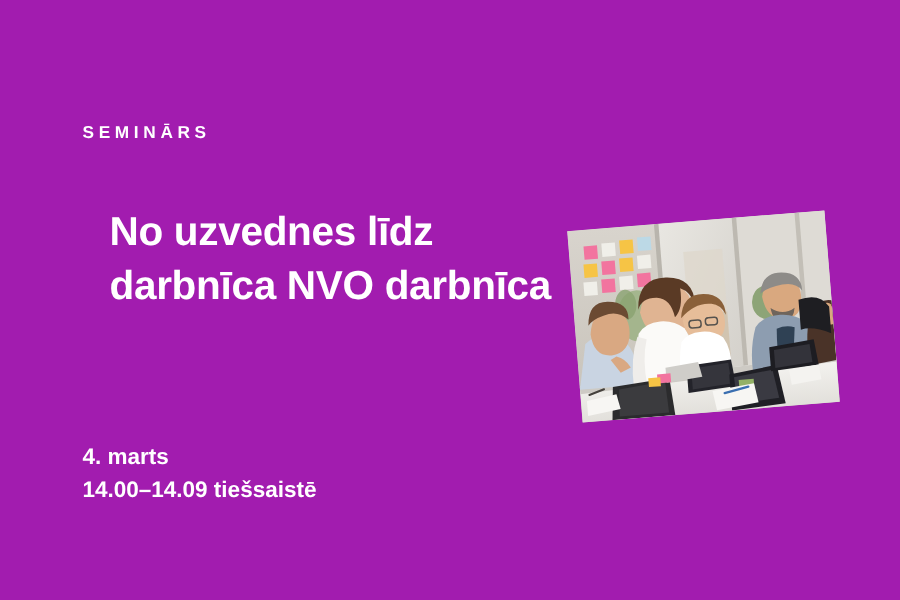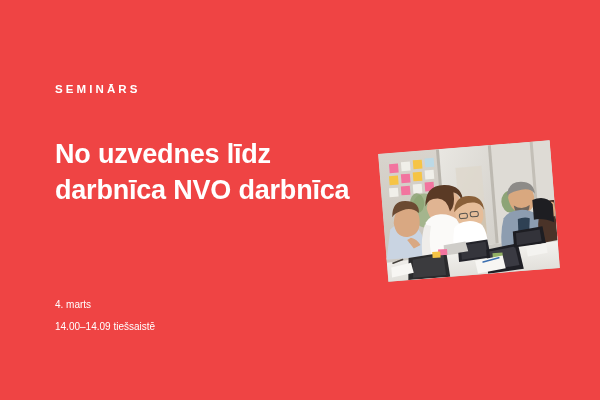--- a/index.html
+++ b/index.html
@@ -10,21 +10,21 @@
     width: 600px;
     height: 400px;
     overflow: hidden;
     font-family: "Liberation Sans", sans-serif;
     background: #4a0c16;
   }
   .poster {
     position: relative;
     width: 600px;
     height: 400px;
-    background: #ef4444;
+    background: #a21caf;
     overflow: hidden;
   }
 
   
   .text-col {
     position: absolute;
     left: 55px;
     top: 0;
     width: 330px;
     height: 400px;
@@ -47,28 +47,29 @@
     width: 320px;
     color: #ffffff;
     font-size: 27px;
     font-weight: bold;
     line-height: 36px;
     letter-spacing: -0.2px;
   }
   .headline .hl-line {
     display: block;
     white-space: nowrap;
+    margin-left: 18px;
   }
   .meta {
     position: absolute;
     top: 294px;
     left: 0;
     color: #ffffff;
-    font-size: 10px;
-    font-weight: normal;
+    font-size: 15px;
+    font-weight: bold;
     line-height: 22px;
   }
   .meta .meta-line {
     display: block;
     white-space: nowrap;
   }
 
   
   .photo-wrap {
     position: absolute;

